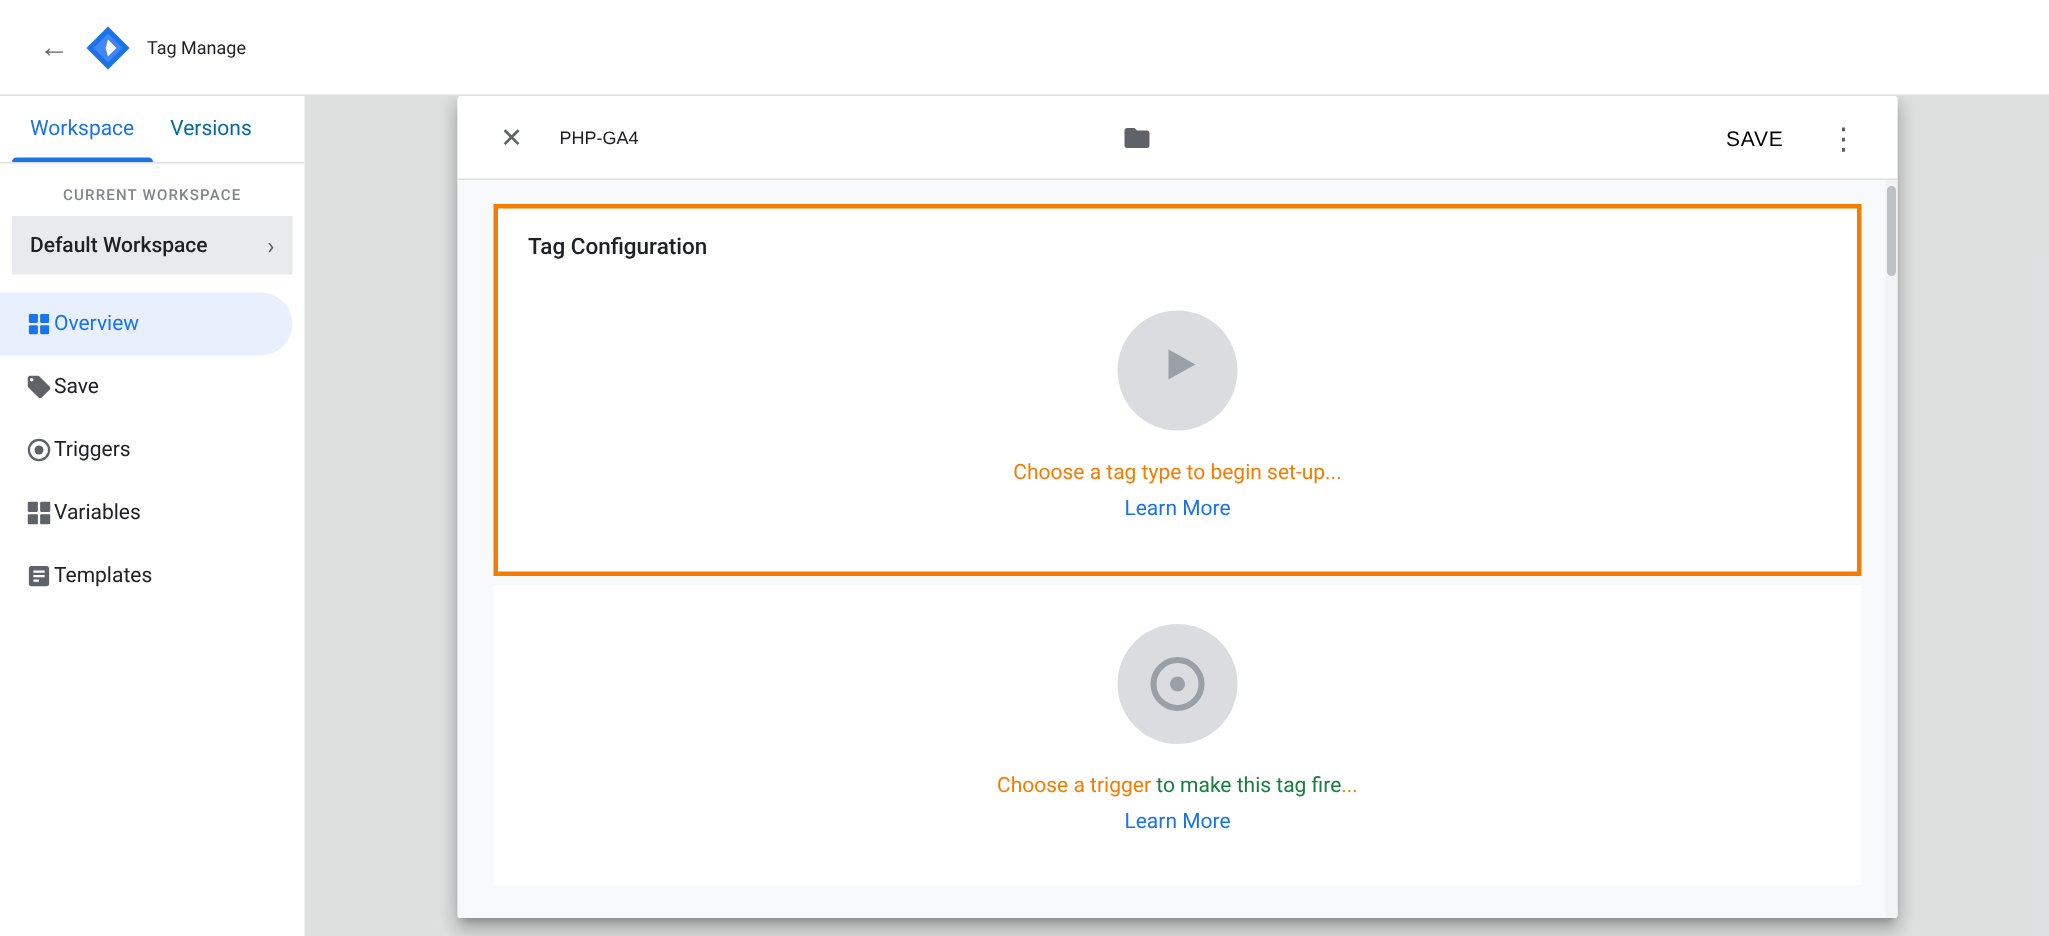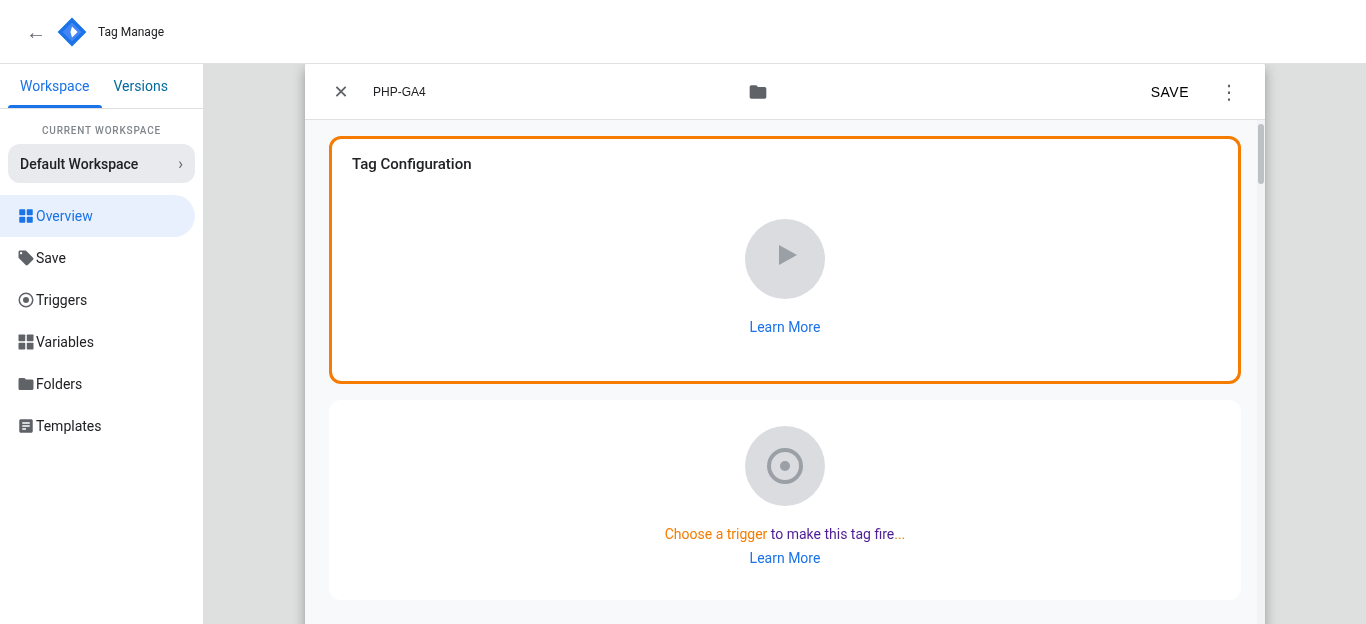--- a/index.html
+++ b/index.html
@@ -81,21 +81,21 @@
       font-weight: 500;
       text-align: center;
     }
     .sidebar-workspace-item {
       display: flex;
       align-items: center;
       justify-content: space-between;
       padding: 10px 12px;
       cursor: pointer;
       background: #e8eaed;
-      border-radius: 12px;
+      border-radius: 0;
       margin: 4px 8px;
     }
     .sidebar-workspace-name {
       font-size: 14px;
       color: #202124;
       font-weight: 500;
     }
     .sidebar-workspace-chevron {
       color: #5f6368;
       font-size: 16px;
@@ -210,22 +210,22 @@
     .dialog-body {
       flex: 1;
       overflow-y: auto;
       padding: 16px 24px;
       background: #f8f9fa;
     }
 
     
     .config-card {
       background: #fff;
-      border-radius: 12px;
-      margin-bottom: 16px;
+      border-radius: 0;
+      margin-bottom: 6px;
       overflow: hidden;
     }
     .config-card.highlighted {
       border: 3px solid #f57c00;
     }
     .config-card-header {
       padding: 16px 20px 8px;
       font-size: 15px;
       color: #202124;
       font-weight: 500;
@@ -381,28 +381,20 @@
               <rect x="13" y="2" width="9" height="9" rx="1"></rect>
               <rect x="2" y="13" width="9" height="9" rx="1"></rect>
               <rect x="13" y="13" width="9" height="9" rx="1"></rect>
             </svg>
         </span>
         <span>Variables</span>
       </div>
       <div class="sidebar-nav-item">
         <span class="nav-icon">
           <svg width="18" height="18" viewBox="0 0 24 24" fill="#5f6368">
-              <path d="M10 4H4c-1.1 0-2 .9-2 2v12c0 1.1.9 2 2 2h16c1.1 0 2-.9 2-2V8c0-1.1-.9-2-2-2h-8l-2-2z"></path>
-            </svg>
-        </span>
-        <span>Folders</span>
-      </div>
-      <div class="sidebar-nav-item">
-        <span class="nav-icon">
-          <svg width="18" height="18" viewBox="0 0 24 24" fill="#5f6368">
               <path d="M19 3H5c-1.1 0-2 .9-2 2v14c0 1.1.9 2 2 2h14c1.1 0 2-.9 2-2V5c0-1.1-.9-2-2-2zm-7 14H7v-2h5v2zm5-4H7v-2h10v2zm0-4H7V7h10v2z"></path>
             </svg>
         </span>
         <span>Templates</span>
       </div>
     </nav>
   </div>
 
   <div class="content-area">
     <div class="dialog-backdrop">
@@ -431,33 +423,36 @@
             <div class="config-card-header">Tag Configuration</div>
             <div class="config-card-body">
               <div class="config-icon-circle">
                 <span class="config-icon-inner">
                   
                   <svg width="40" height="40" viewBox="0 0 40 40" fill="none" xmlns="http://www.w3.org/2000/svg">
                     <polygon points="14,10 32,20 14,30" fill="#9aa0a6"></polygon>
                   </svg>
                 </span>
               </div>
+              <div class="config-prompt-text">
+                <span>Choose a tag type to begin set-up...</span>
+              </div>
               <a class="config-learn-more">Learn More</a>
             </div>
           </div>
 
           <div class="config-card">
             <div class="config-card-body">
               <div class="trigger-icon-circle">
                 <div class="trigger-icon-inner">
                   <div class="trigger-icon-dot"></div>
                 </div>
               </div>
               <div class="config-prompt-text">
-                <span>Choose a trigger <span style="color:#4c1d95;">to make this tag fire</span>...</span>
+                <span>Choose a trigger <span style="color:#15803d;">to make this tag fire</span>...</span>
               </div>
               <a class="config-learn-more">Learn More</a>
             </div>
           </div>
         </div>
 
         <div class="scroll-track">
           <div class="scroll-thumb"></div>
         </div>
       </div>

